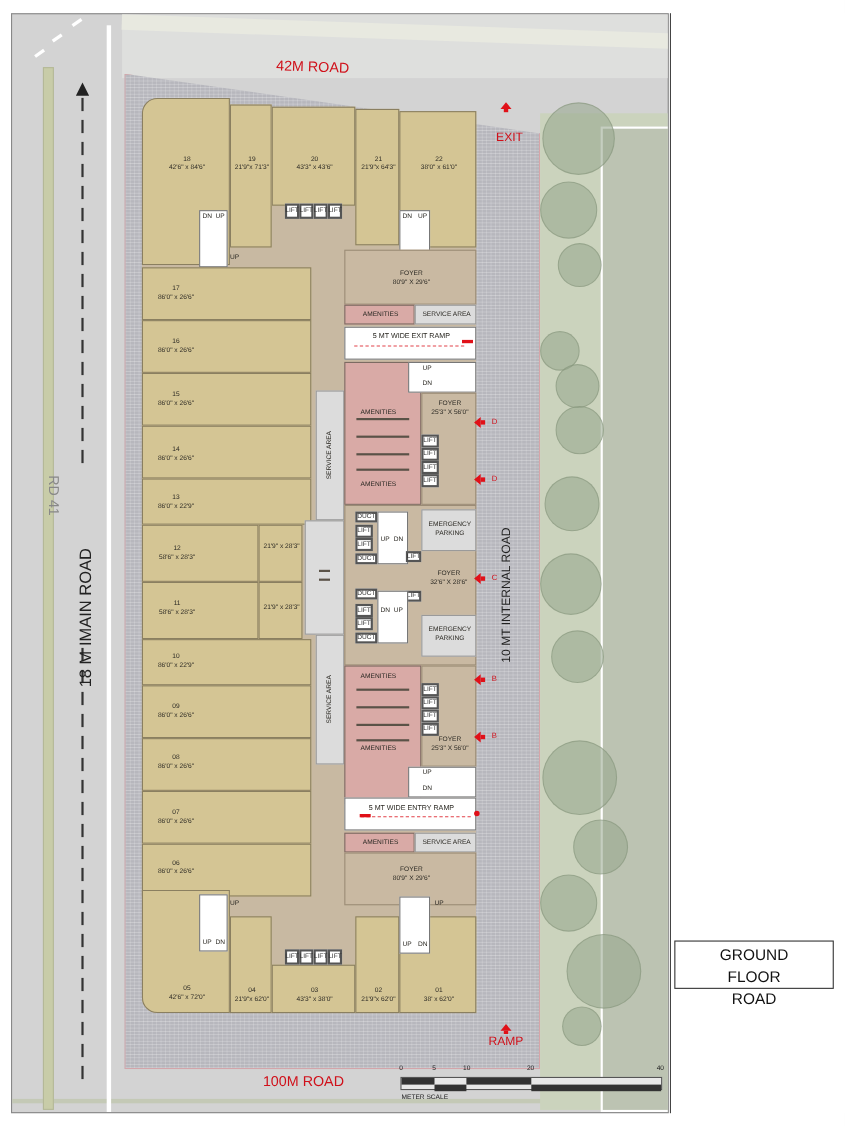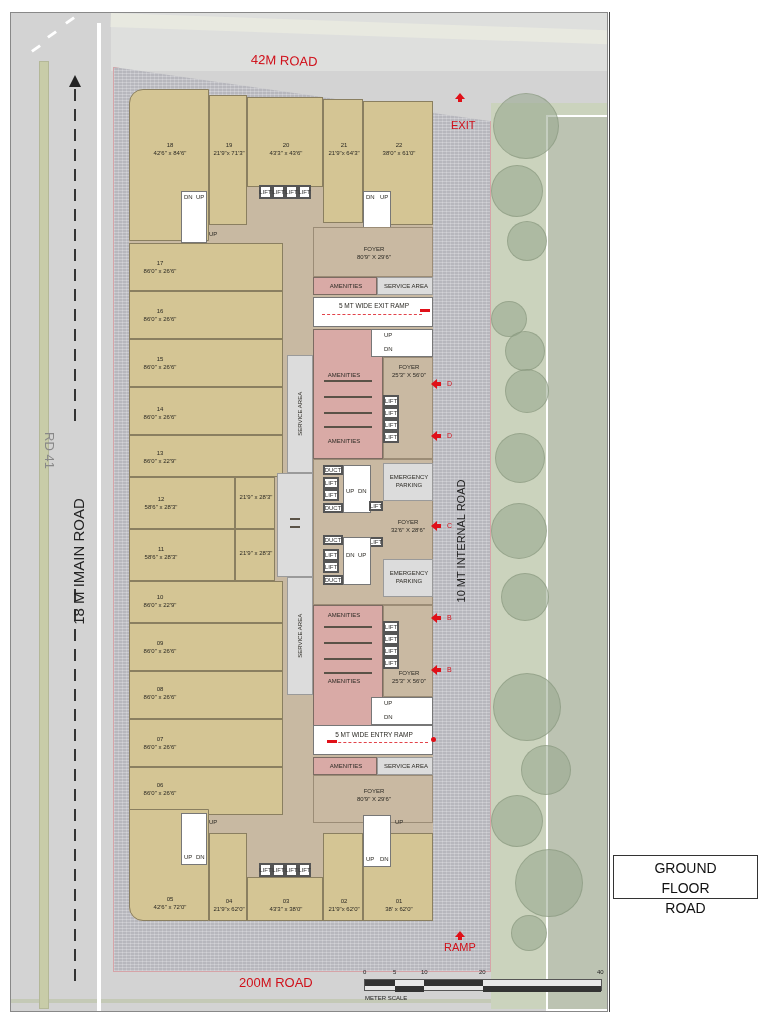--- a/index.html
+++ b/index.html
@@ -128,21 +128,21 @@
   <div class="tree" style="left:484px;top:420px;width:50px;height:50px;"></div>
   <div class="tree" style="left:480px;top:490px;width:56px;height:56px;"></div>
   <div class="tree" style="left:490px;top:560px;width:48px;height:48px;"></div>
   <div class="tree" style="left:482px;top:660px;width:68px;height:68px;"></div>
   <div class="tree" style="left:510px;top:732px;width:50px;height:50px;"></div>
   <div class="tree" style="left:480px;top:782px;width:52px;height:52px;"></div>
   <div class="tree" style="left:504px;top:836px;width:68px;height:68px;"></div>
   <div class="tree" style="left:500px;top:902px;width:36px;height:36px;"></div>
 
   <div class="abs red" style="left:240px;top:40px;font-size:13px;transform:rotate(2deg);">42M ROAD</div>
-  <div class="abs red" style="left:228px;top:962px;font-size:13px;">200M  ROAD</div>
+  <div class="abs red" style="left:228px;top:962px;font-size:13px;">100M  ROAD</div>
   <div class="abs" style="left:-8px;top:540px;width:150px;font-size:15px;color:#222;text-align:center;transform:rotate(-90deg);">18 M IMAIN ROAD</div>
   <div class="abs" style="left:18px;top:430px;width:40px;font-size:13px;color:#888;text-align:center;transform:rotate(90deg);">RD 41</div>
   <div class="abs" style="left:380px;top:522px;width:140px;font-size:11px;color:#222;text-align:center;transform:rotate(-90deg);">10 MT INTERNAL ROAD</div>
 
   <div class="red-arrow-up" style="left:444px;top:80px;"></div>
   <div class="abs red" style="left:440px;top:94px;font-size:11px;margin-top:12px;">EXIT</div>
   <div class="red-arrow-up" style="left:444px;top:918px;"></div>
   <div class="abs red" style="left:433px;top:928px;font-size:11px;">RAMP</div>
 
   <div class="bldg" style="left:118px;top:78px;width:304px;height:830px;border-radius:14px 0 0 14px;clip-path:polygon(0 0,100% 5%,100% 100%,0 100%);"></div>

